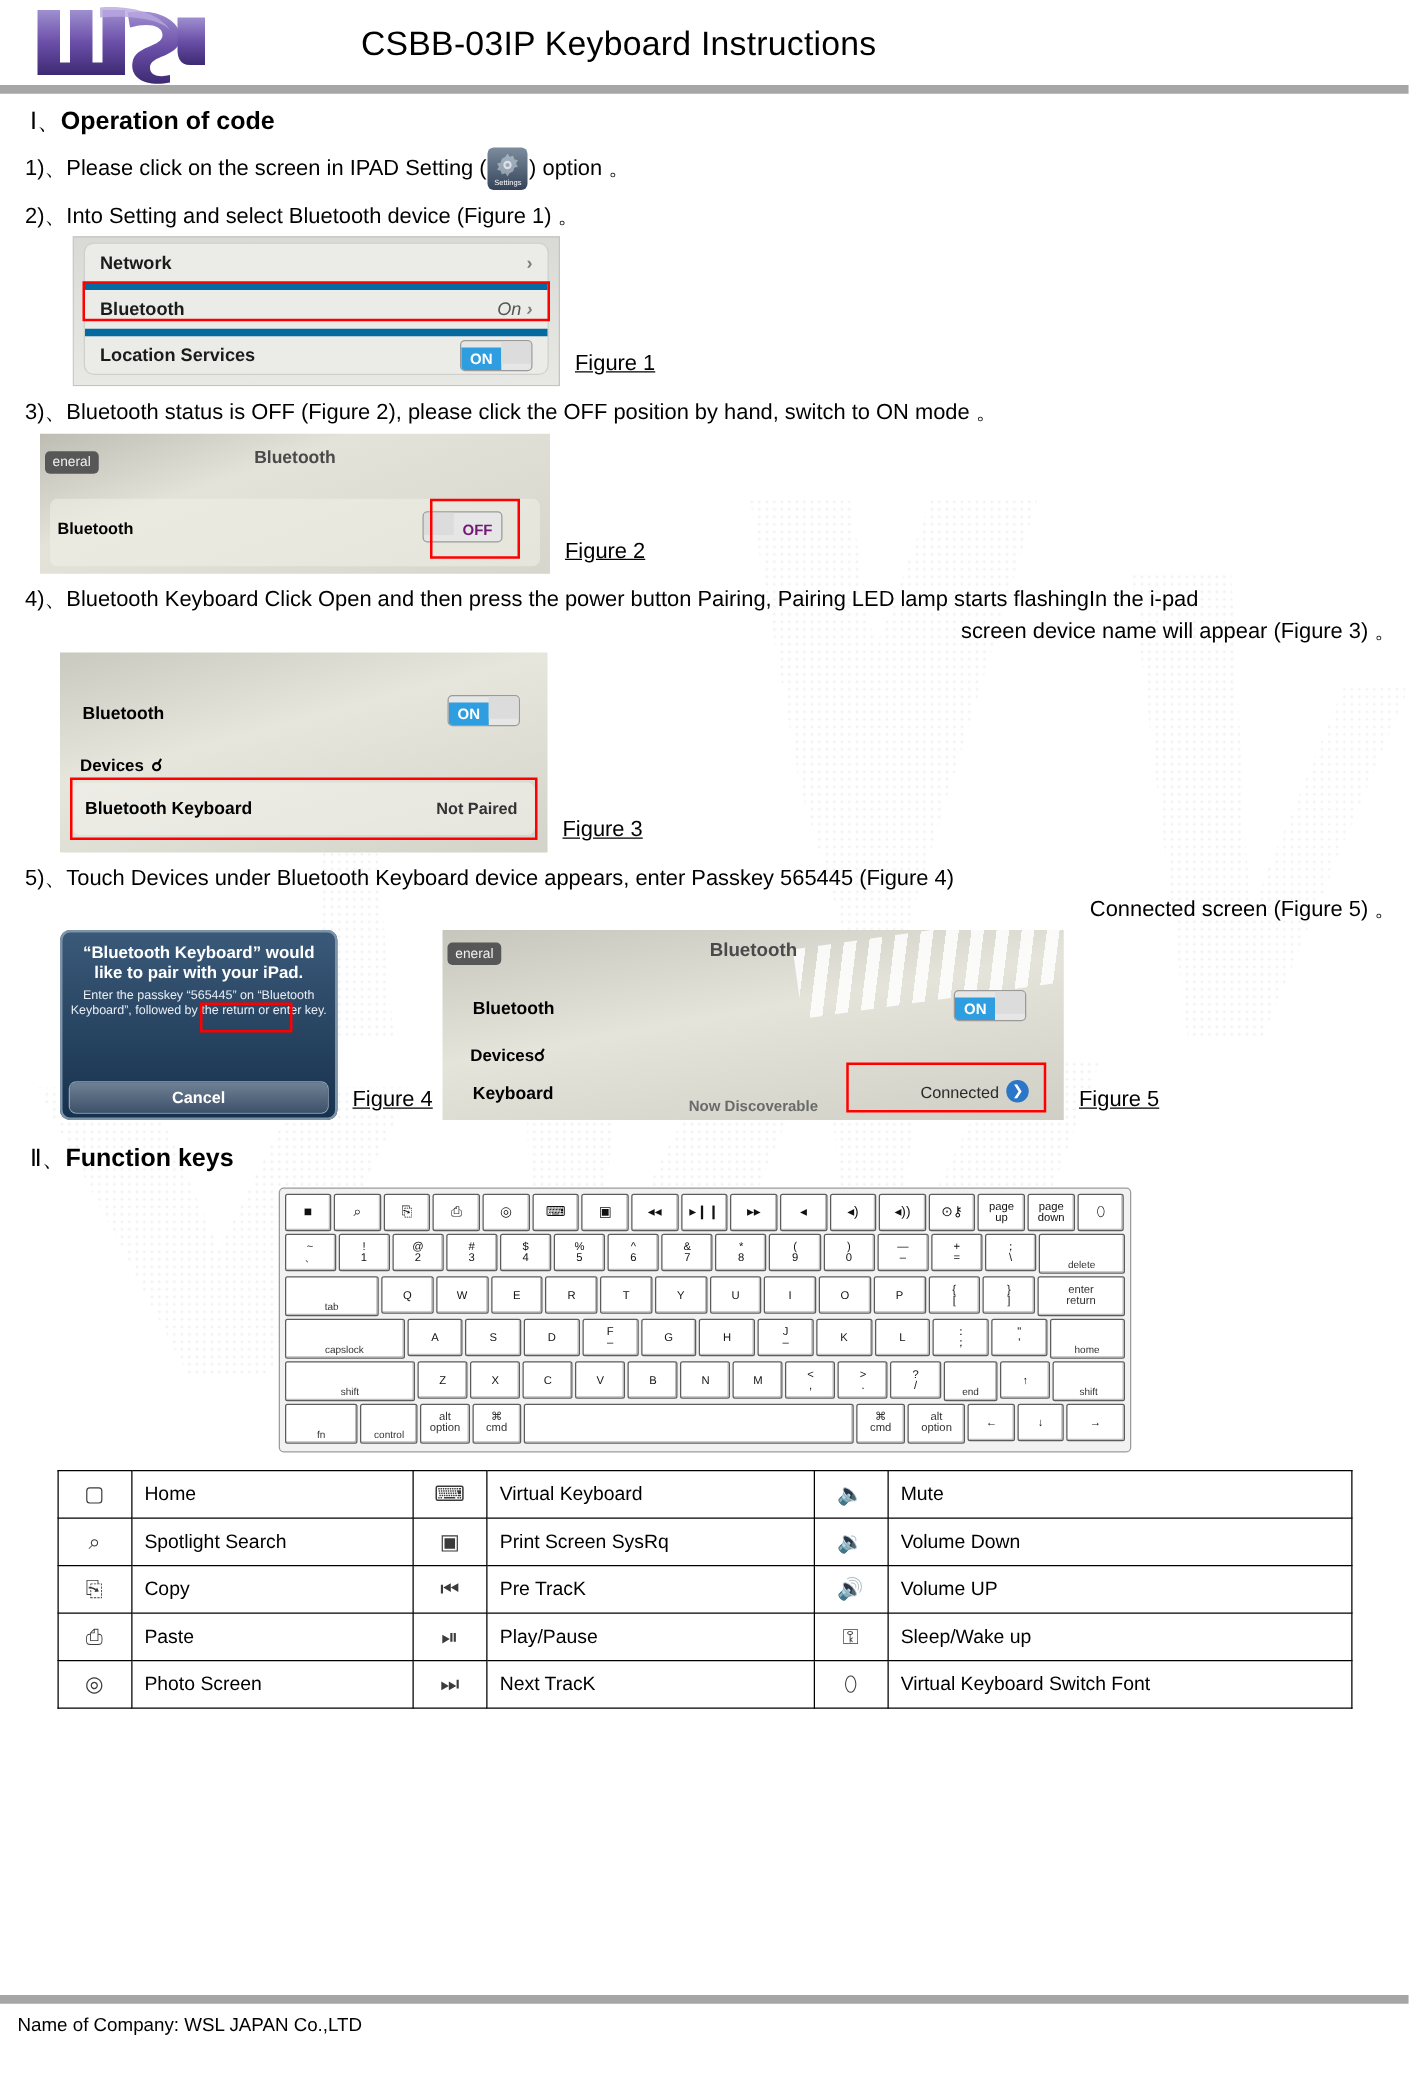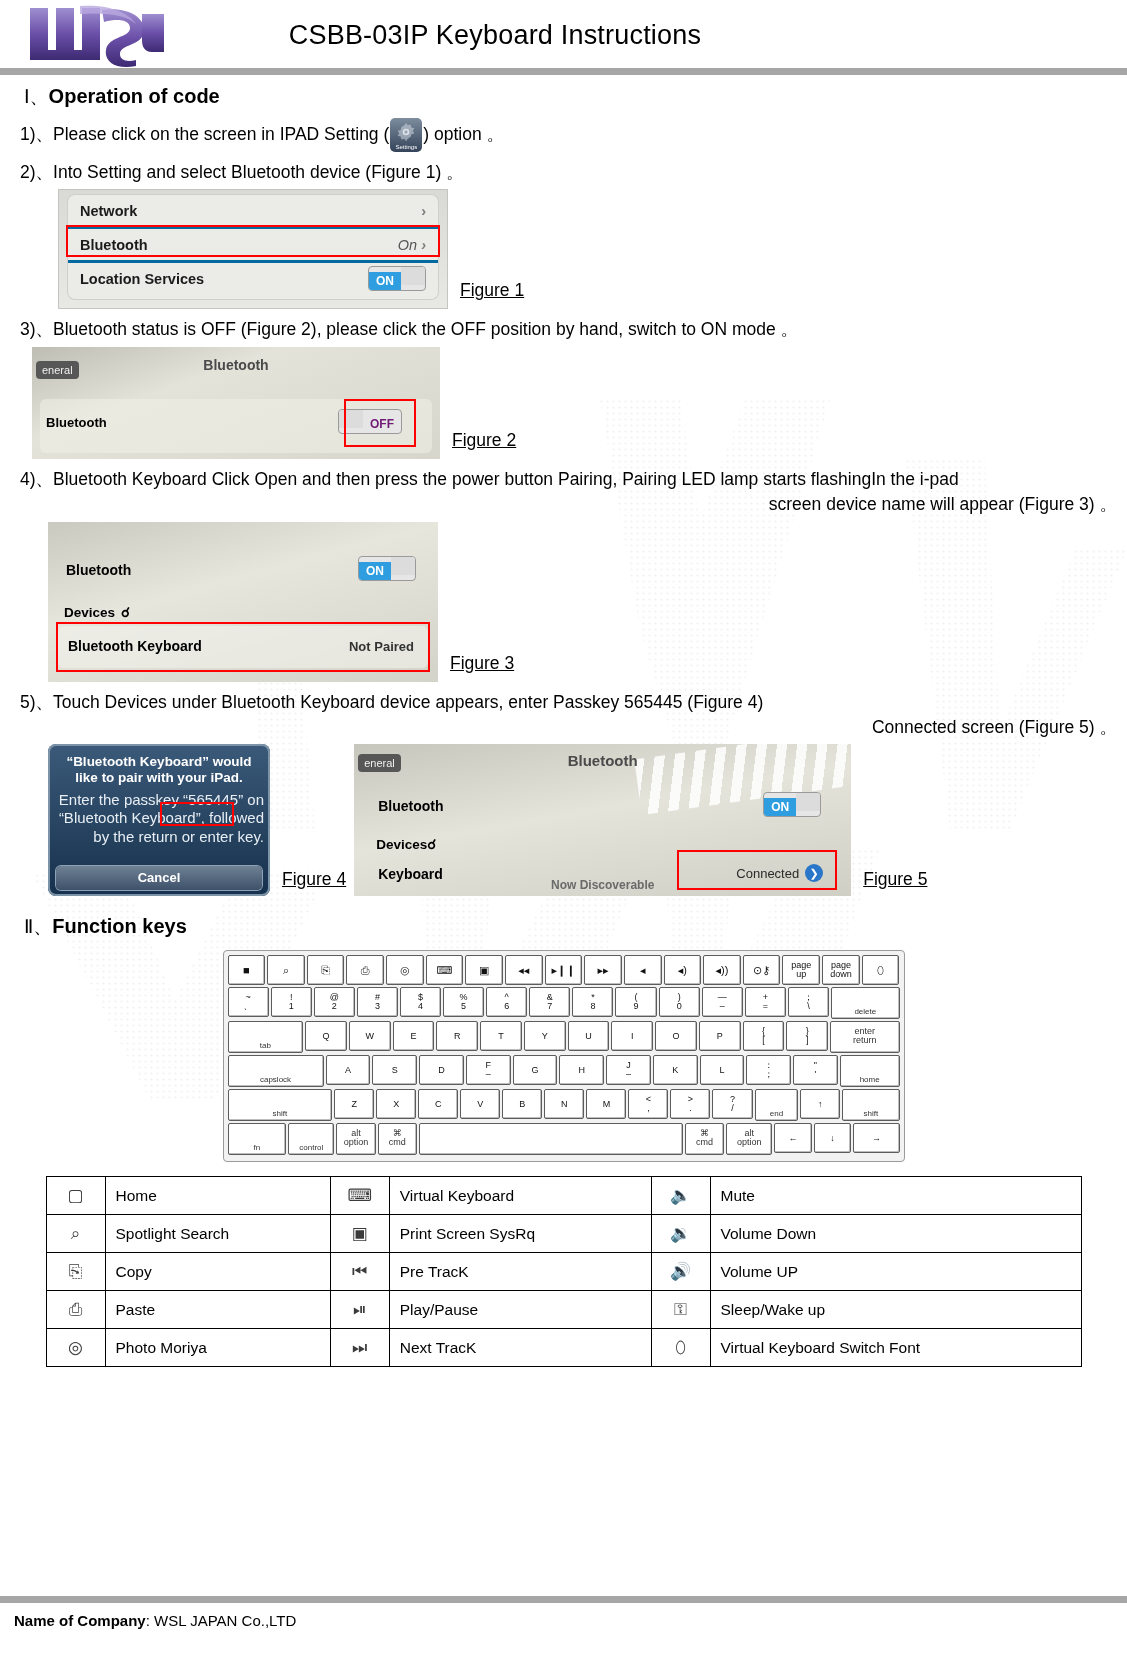--- a/index.html
+++ b/index.html
@@ -80,21 +80,21 @@
   .switch.off b{background:transparent;color:#701a75;}
   .redbox{position:absolute;border:2px solid #ff0000;box-sizing:border-box;}
 
   
   #fig1{width:390px;height:120px;margin-left:48px;
         background:linear-gradient(#d9d9d5,#e8e8e4);
         box-shadow:inset 0 0 0 1px #c4c4c0;}
   #fig1 .card{position:absolute;left:10px;top:6px;right:10px;bottom:10px;
         background:#ebebe7;border-radius:7px;box-shadow:0 0 0 1px #cfcfcb;}
   #fig1 .srow{height:31px;padding:0 12px;font-size:14.5px;
-        border-bottom:3px solid #0369a1;}
+        border-bottom:6px solid #0369a1;}
 
   
   #fig2{width:408px;height:112px;margin-left:22px;
         background:linear-gradient(160deg,#bdbdb4 0%,#e3e3da 35%,#d6d6cc 100%);}
   #fig2 .title{position:absolute;left:0;right:0;top:10px;text-align:center;
         font-size:14px;font-weight:bold;color:#4a4a4a;}
   #fig2 .genbtn{position:absolute;left:4px;top:14px;font-size:11px;
         color:#f0f0f0;background:#575757;border-radius:4px;padding:3px 6px;}
   #fig2 .panel{position:absolute;left:8px;top:52px;right:8px;height:54px;
         background:rgba(240,240,232,.55);border-radius:6px;}
@@ -112,21 +112,21 @@
         background:rgba(242,242,236,.6);border-radius:6px;}
   #fig3 .kbd{position:absolute;left:20px;top:116px;font-size:14px;font-weight:bold;}
   #fig3 .np{position:absolute;right:24px;top:117px;font-size:13px;font-weight:bold;color:#333;}
 
   
   #fig4{width:222px;height:152px;margin-left:38px;
         background:linear-gradient(#3b5a79,#16314d);border-radius:8px;
         box-shadow:0 0 0 2px #7d93a8 inset;}
   #fig4 .h{color:#fff;font-weight:bold;font-size:13.5px;text-align:center;
         line-height:1.2;padding:10px 8px 2px;}
-  #fig4 .b{color:#e8eef4;font-size:15px;text-align:right;line-height:1.25;padding:2px 6px;}
+  #fig4 .b{color:#e8eef4;font-size:10px;text-align:center;line-height:1.25;padding:2px 6px;}
   #fig4 .cancel{position:absolute;left:8px;right:8px;bottom:6px;height:24px;
         border-radius:5px;background:linear-gradient(#6f8194,#3d516a);
         color:#fff;font-weight:bold;font-size:13px;text-align:center;line-height:24px;
         box-shadow:0 0 0 1px #8ea2b5;}
 
   
   #fig5{width:497px;height:152px;
         background:linear-gradient(170deg,#c6c6bd 0%,#e4e4db 45%,#cfcfc5 100%);}
   #fig5 .genbtn{position:absolute;left:4px;top:10px;font-size:11px;
         color:#f0f0f0;background:#575757;border-radius:4px;padding:3px 6px;}
@@ -173,21 +173,21 @@
   }
   .fktable td{border:1px solid #000;padding:5px 8px;height:27px;vertical-align:middle;}
   .fktable td.icocell{width:52px;text-align:center;padding:3px;}
   .fktable td.lblcell{padding-left:10px;}
   .fkico{display:inline-block;width:30px;height:22px;line-height:22px;font-size:17px;color:#3b3b3b;}
 
   
   .footer{position:absolute;left:0;top:1612px;width:1127px;z-index:2;
      display:flex;font-size:15px;padding:0 14px;box-sizing:border-box;}
   .footer .co{width:430px;}
-  .footer b{font-weight:bold;}
+  .footer b{font-weight:normal;}
 </style>
 </head>
 <body>
 
 <div class="page">
 
   <svg class="watermark" viewBox="0 0 1127 780" xmlns="http://www.w3.org/2000/svg">
     <defs>
       <pattern id="dots" width="6" height="6" patternUnits="userSpaceOnUse">
         <rect width="6" height="6" fill="#ffffff"></rect>
@@ -641,21 +641,21 @@
           <tr>
             <td class="icocell"><span class="fkico">⎙</span></td>
             <td class="lblcell">Paste</td>
             <td class="icocell"><span class="fkico">⏯</span></td>
             <td class="lblcell">Play/Pause</td>
             <td class="icocell"><span class="fkico">⚿</span></td>
             <td class="lblcell">Sleep/Wake up</td>
           </tr>
           <tr>
             <td class="icocell"><span class="fkico">◎</span></td>
-            <td class="lblcell">Photo Moriya</td>
+            <td class="lblcell">Photo Screen</td>
             <td class="icocell"><span class="fkico">⏭</span></td>
             <td class="lblcell">Next TracK</td>
             <td class="icocell"><span class="fkico">⬯</span></td>
             <td class="lblcell">Virtual Keyboard Switch Font</td>
           </tr>
         </tbody>
     </table>
 
   </div>
 

